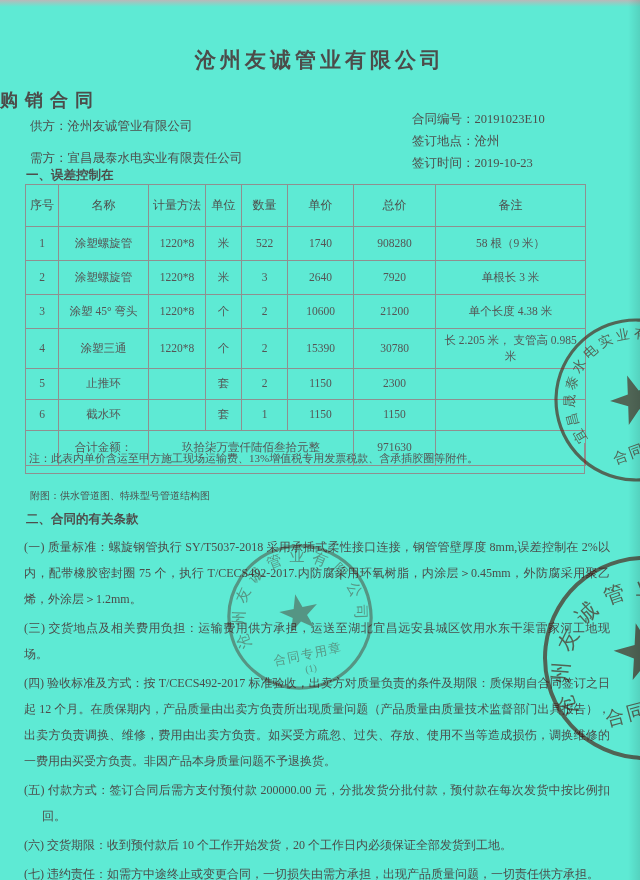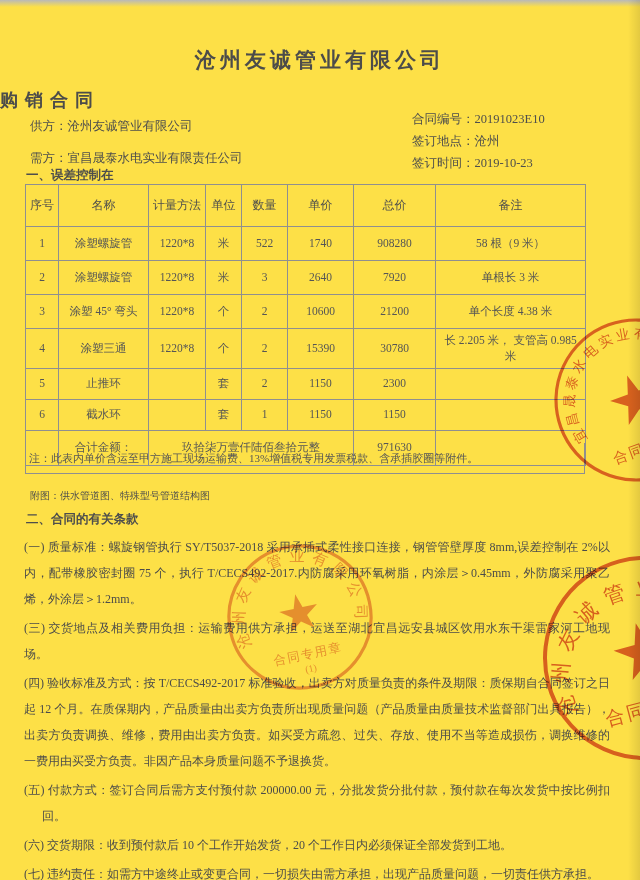--- a/index.html
+++ b/index.html
@@ -1,19 +1,19 @@
 <!DOCTYPE html>
 <html><head>
 <meta charset="utf-8">
 <style>
   html,body { margin:0; padding:0; }
   .page {
     position: relative;
     width: 640px; height: 880px;
-    background: #fde047;
+    background: #5eead4;
     overflow: hidden;
     font-family: "Liberation Serif", "DejaVu Serif", serif;
     color: #4e4e4c;
   }
   .top-shade { position:absolute; top:0; left:0; right:0; height:7px;
     background: linear-gradient(#b9b9b9, rgba(255,255,255,0)); }
   .right-shade { position:absolute; top:0; right:0; bottom:0; width:12px;
     background: linear-gradient(to right, rgba(0,0,0,0), rgba(0,0,0,0.10)); }
 
   .title { position:absolute; top:46px; left:0; width:100%;

